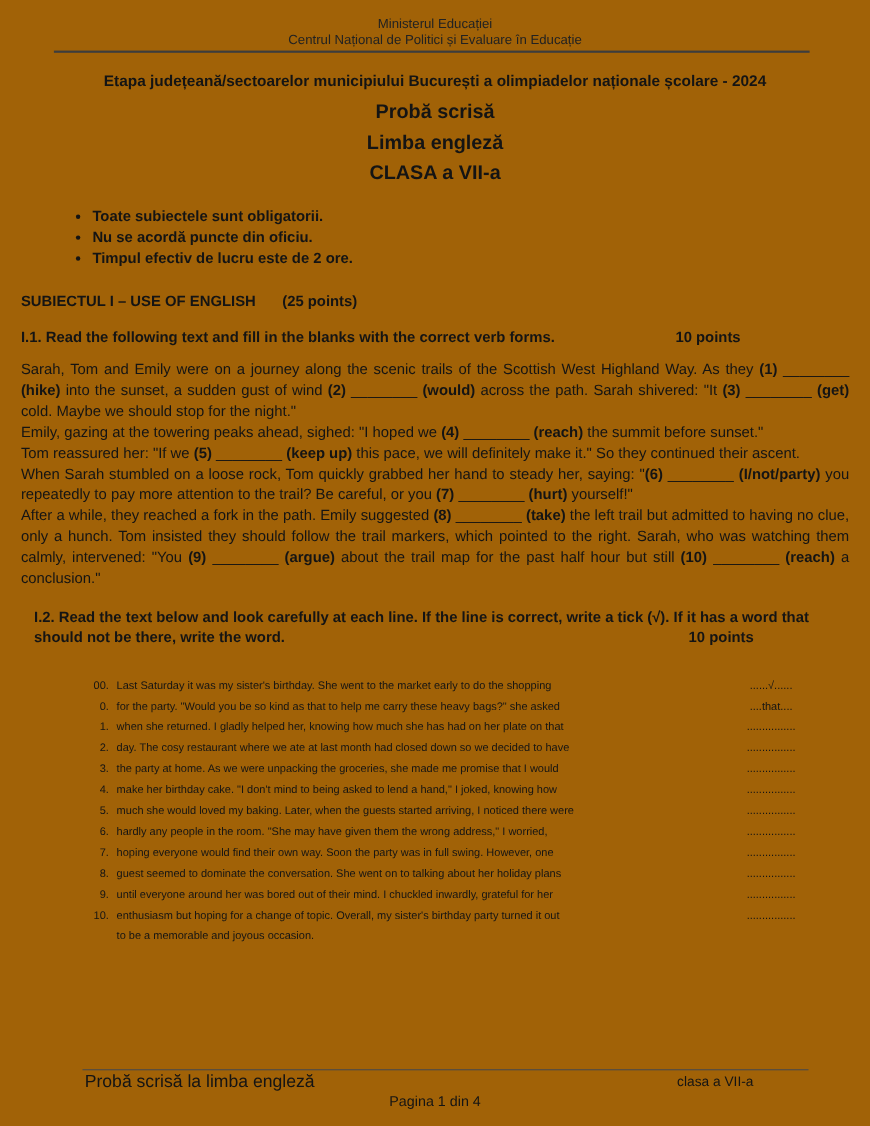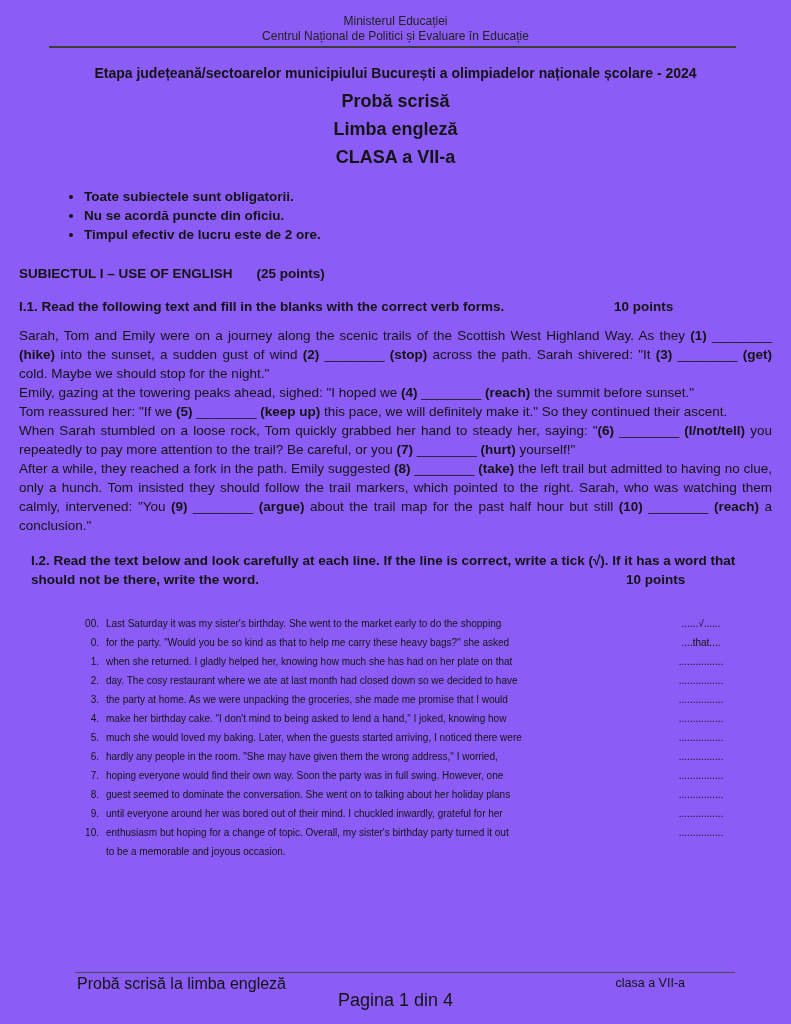--- a/index.html
+++ b/index.html
@@ -1,20 +1,20 @@
 <!DOCTYPE html>
 <html><head>
 <meta charset="utf-8">
 <style>
   html,body { margin:0; padding:0; background:#e8e8e8; }
   .page {
     position:relative;
     width:791px; height:1024px;
     margin:0 auto;
-    background:#8b5cf6;
+    background:#a16207;
     color:#141414;
     font-family:"Liberation Sans","DejaVu Sans",sans-serif;
     font-size:13.5px; line-height:19px;
     overflow:hidden;
   }
   .doc-header { text-align:center; font-size:12px; line-height:14.5px; padding-top:14px; color:#222; }
   .header-rule { border:none; border-top:2px solid #3d3d3d; margin:3px 55px 0 49px; }
   .content { padding:0 19px; }
   .title-main { margin-top:17px; font-weight:bold; font-size:14px; text-align:center; line-height:16px; }
   .title-sub  { margin-top:12px; font-weight:bold; font-size:18px; text-align:center; line-height:16px; }
@@ -28,21 +28,21 @@
   .ex1-body { margin-top:10px; text-align:justify; }
   .ex1-body p { margin:0; }
   .ex2-list { margin:25px 30px 0 50px; font-size:10px; line-height:19px; }
   .l2row  { display:flex; }
   .l2num  { flex:none; width:30px; text-align:right; }
   .l2text { flex:1; padding-left:7px; }
   .l2dots { flex:none; width:82px; text-align:center; }
   .footer-rule   { position:absolute; left:75px; right:56px; top:972px; border:none; border-top:1.5px solid #4a4a4a; margin:0; }
   .footer-left   { position:absolute; left:77px;  top:976px; font-size:16px; line-height:15px; }
   .footer-right  { position:absolute; right:106px; top:976px; font-size:12.5px; line-height:15px; }
-  .footer-center { position:absolute; left:0; right:0; top:993px; text-align:center; font-size:18px; line-height:15px; }
+  .footer-center { position:absolute; left:0; right:0; top:993px; text-align:center; font-size:13px; line-height:15px; }
 </style>
 </head>
 <body>
 
 <div class="page">
 
   <div class="doc-header">
     <div>Ministerul Educației</div>
     <div>Centrul Național de Politici și Evaluare în Educație</div>
   </div>
@@ -66,27 +66,27 @@
     <div class="sec-heading">
       <span>SUBIECTUL I – USE OF ENGLISH</span><span class="sec-pts">(25 points)</span>
     </div>
 
     <div class="ex-heading">
       <span>I.1. Read the following text and fill in the blanks with the correct verb forms.</span>
       <span class="pts-top">10 points</span>
     </div>
 
     <div class="ex1-body">
-  <p>Sarah, Tom and Emily were on a journey along the scenic trails of the Scottish West Highland Way. As they <b>(1)</b> ________ <b>(hike)</b> into the sunset, a sudden gust of wind <b>(2)</b> ________ <b>(stop)</b> across the path. Sarah shivered: "It <b>(3)</b> ________ <b>(get)</b> cold. Maybe we should stop for the night."</p>
+  <p>Sarah, Tom and Emily were on a journey along the scenic trails of the Scottish West Highland Way. As they <b>(1)</b> ________ <b>(hike)</b> into the sunset, a sudden gust of wind <b>(2)</b> ________ <b>(would)</b> across the path. Sarah shivered: "It <b>(3)</b> ________ <b>(get)</b> cold. Maybe we should stop for the night."</p>
 
   <p>Emily, gazing at the towering peaks ahead, sighed: "I hoped we <b>(4)</b> ________ <b>(reach)</b> the summit before sunset."</p>
 
   <p>Tom reassured her: "If we <b>(5)</b> ________ <b>(keep up)</b> this pace, we will definitely make it." So they continued their ascent.</p>
 
-  <p>When Sarah stumbled on a loose rock, Tom quickly grabbed her hand to steady her, saying: "<b>(6)</b> ________ <b>(I/not/tell)</b> you repeatedly to pay more attention to the trail? Be careful, or you <b>(7)</b> ________ <b>(hurt)</b> yourself!"</p>
+  <p>When Sarah stumbled on a loose rock, Tom quickly grabbed her hand to steady her, saying: "<b>(6)</b> ________ <b>(I/not/party)</b> you repeatedly to pay more attention to the trail? Be careful, or you <b>(7)</b> ________ <b>(hurt)</b> yourself!"</p>
 
   <p>After a while, they reached a fork in the path. Emily suggested <b>(8)</b> ________ <b>(take)</b> the left trail but admitted to having no clue, only a hunch. Tom insisted they should follow the trail markers, which pointed to the right. Sarah, who was watching them calmly, intervened: "You <b>(9)</b> ________ <b>(argue)</b> about the trail map for the past half hour but still <b>(10)</b> ________ <b>(reach)</b> a conclusion."</p>
 </div>
 
     <div class="ex-heading" style="margin-top:16px; padding-right:0;margin-left:12px;">
       <span>I.2. Read the text below and look carefully at each line. If the line is correct, write a tick (√). If it has a word that should not be there, write the word.</span>
       <span class="pts-bottom">10 points</span>
     </div>
 
     <div class="ex2-list">

